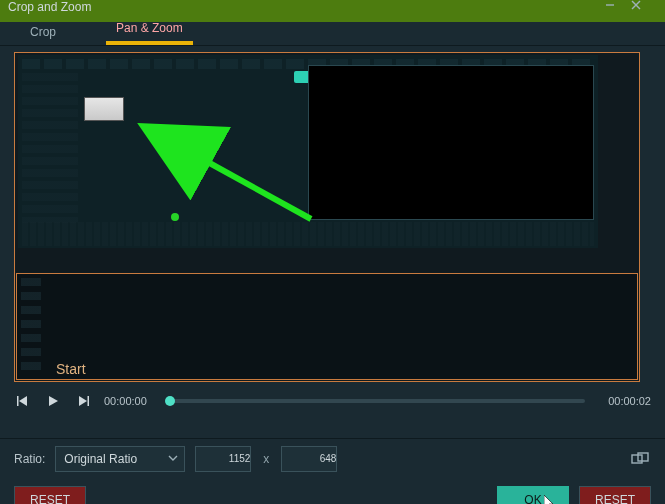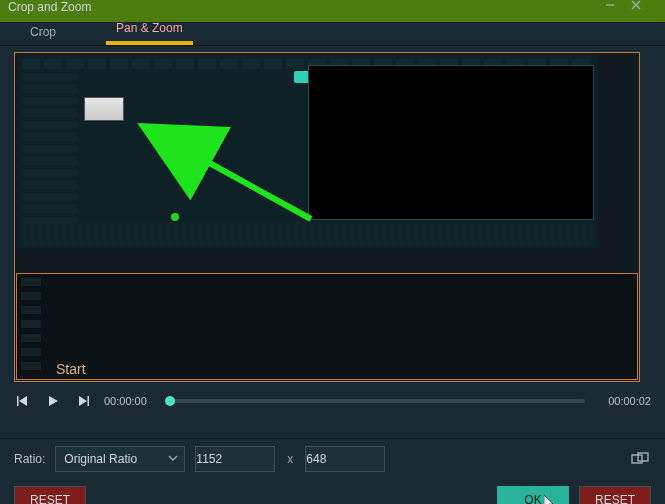--- a/index.html
+++ b/index.html
@@ -221,26 +221,26 @@
     padding: 8px 8px;
     font-size: 12px;
     color: #cfd8dc;
     cursor: pointer;
   }
   .select .chev {
     position: absolute; right: 6px; top: 6px;
     color: #9db0b8;
   }
   .dimbox {
-    width: 80px; height: 26px;
+    width: 56px; height: 26px;
     border: 1px solid #3a525b;
     background: #1e3038;
-    text-align: left;
+    text-align: right;
     line-height: 24px;
-    font-size: 12px;
+    font-size: 10px;
     color: #cfd8dc;
   }
   .dim-x { color: #8fa2aa; padding: 0 2px; }
   .swap-icon {
     margin-left: auto;
     color: #9db0b8;
     cursor: pointer;
     width: 20px; text-align: center;
   }
 

